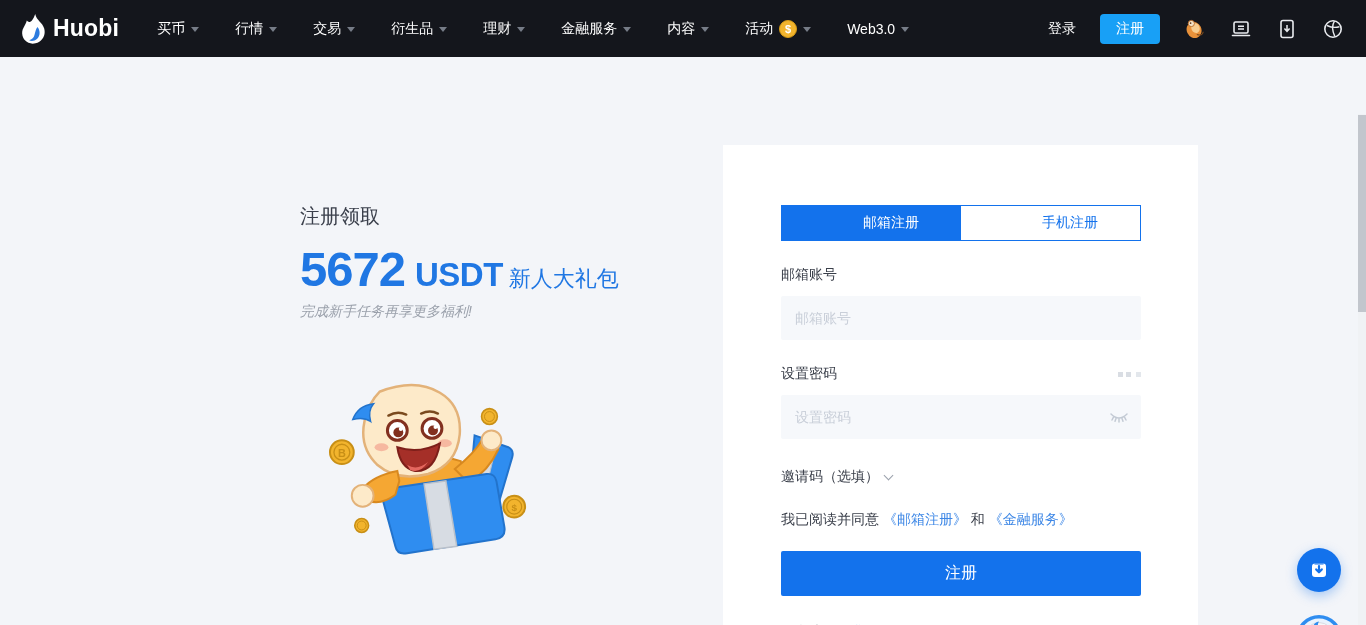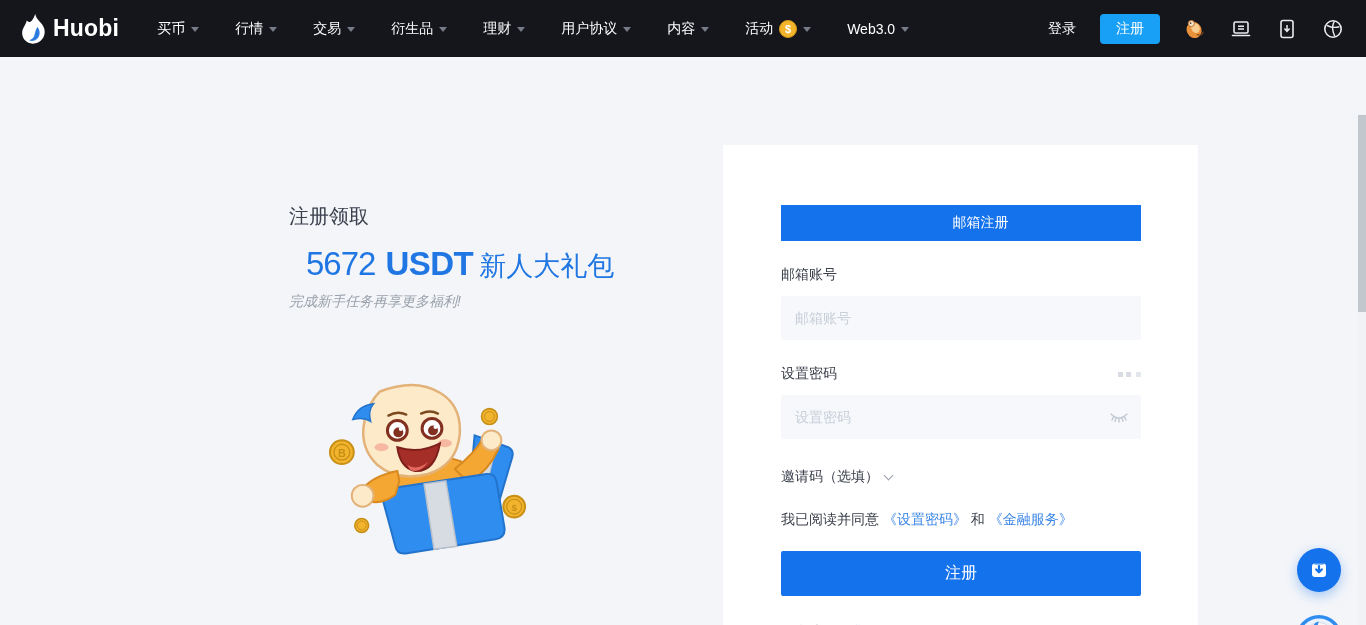--- a/index.html
+++ b/index.html
@@ -15,26 +15,26 @@
   .chev-dn { width:0; height:0; border-left:4px solid transparent; border-right:4px solid transparent; border-top:5px solid #767c87; margin-top:2px; }
   .coin-badge { width:18px; height:18px; border-radius:50%; background:#f2b42d; border:1px solid #d89b14; color:#fff; font-size:11px; font-weight:bold; display:flex; align-items:center; justify-content:center; }
   .nav-right { margin-left:auto; display:flex; align-items:center; gap:24px; }
   .login-link { color:#fff; font-size:14px; cursor:pointer; }
   .register-btn { background:#18a0f6; color:#fff; font-size:14px; border:none; border-radius:4px; height:30px; padding:0 16px; cursor:pointer; }
   .nav-icon { width:22px; height:22px; display:flex; align-items:center; justify-content:center; cursor:pointer; }
 
   
   .main { position:relative; height:568px; background:#f3f5f9; }
 
-  .promo { position:absolute; left:289px; top:146px; width:430px; }
+  .promo { position:absolute; left:300px; top:146px; width:430px; }
   .promo-line1 { font-size:20px; color:#3b404c; }
   .promo-amount-row { margin-top:15px; display:flex; align-items:baseline; color:#2077e3; }
-  .promo-amount { font-size:33px; font-weight:400; letter-spacing:-1px; line-height:1;margin-left:17px; }
+  .promo-amount { font-size:49px; font-weight:700; letter-spacing:-1px; line-height:1; }
   .promo-currency { font-size:33px; font-weight:700; margin-left:10px; letter-spacing:-.5px; }
-  .promo-gift { font-size:27px; font-weight:500; margin-left:6px; }
+  .promo-gift { font-size:22px; font-weight:500; margin-left:6px; }
   .promo-subtitle { margin-top:9px; font-size:14px; color:#9aa0ab;font-style:italic; }
 
   .mascot { position:absolute; left:328px; top:320px; width:208px; height:190px; }
 
   
   .card { position:absolute; left:723px; top:88px; width:475px; height:509px; background:#fff; }
   .card-inner { padding:60px 57px 0 58px; }
   .tabs { display:flex; border:1px solid #1372ec; height:36px; background:#fff; }
   .tab { flex:1; display:flex; align-items:center; justify-content:center; font-size:14px; color:#1372ec; cursor:pointer;padding-left:39px; }
   .tab.active { background:#1372ec; color:#fff; }
@@ -88,21 +88,21 @@
       </div>
     <div class="nav-item">
         <span>衍生品</span>
         <i class="chev-dn"></i>
       </div>
     <div class="nav-item">
         <span>理财</span>
         <i class="chev-dn"></i>
       </div>
     <div class="nav-item">
-        <span>用户协议</span>
+        <span>金融服务</span>
         <i class="chev-dn"></i>
       </div>
     <div class="nav-item">
         <span>内容</span>
         <i class="chev-dn"></i>
       </div>
     <div class="nav-item">
         <span>活动</span>
         <span class="coin-badge">$</span>
         <i class="chev-dn"></i>
@@ -215,20 +215,21 @@
         <circle cx="34" cy="149" r="7" fill="#f2b42d" stroke="#c88f16" stroke-width="1.6"></circle>
         <circle cx="34" cy="149" r="4.5" fill="none" stroke="#c88f16" stroke-width="1"></circle>
       </g>
     </svg>
   </div>
 
   <section class="card">
     <div class="card-inner">
       <div class="tabs">
         <div class="tab active">邮箱注册</div>
+        <div class="tab">手机注册</div>
       </div>
 
       <div class="field-label-row">
         <span class="field-label">邮箱账号</span>
       </div>
       <div class="input-wrap">
         <input class="text-input" type="text" placeholder="邮箱账号" style="">
       </div>
 
       <div class="field-label-row">
@@ -249,21 +250,21 @@
         </span>
       </div>
 
       <div class="invite-row">
         <span>邀请码（选填）</span>
         <i class="chev-sm"></i>
       </div>
 
       <div class="agreement">
         <span>我已阅读并同意</span>
-        <a>《设置密码》</a>
+        <a>《邮箱注册》</a>
         <span>和</span>
         <a>《金融服务》</a>
       </div>
 
       <button class="submit-btn">注册</button>
 
       <div class="form-footer">
         <span>已有账号?</span><a>登录</a>
       </div>
     </div>

